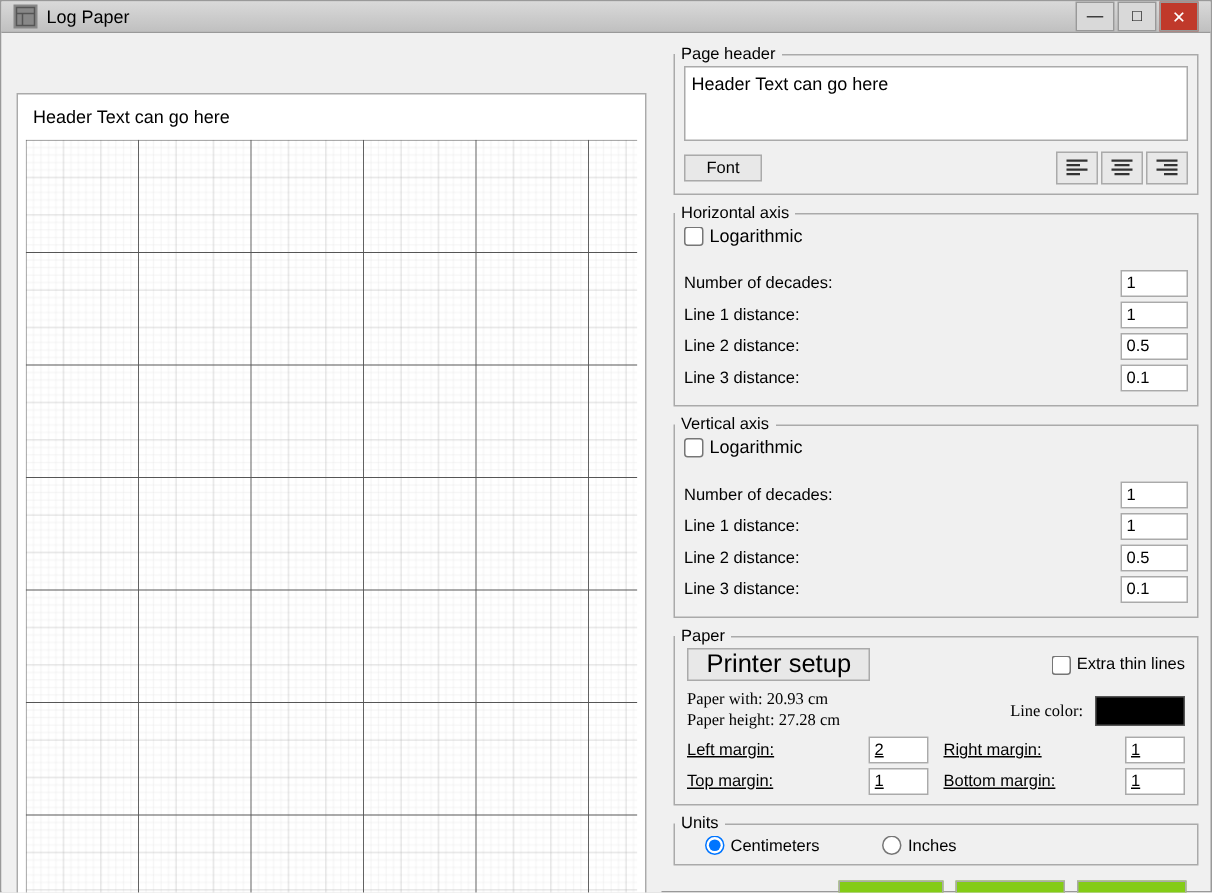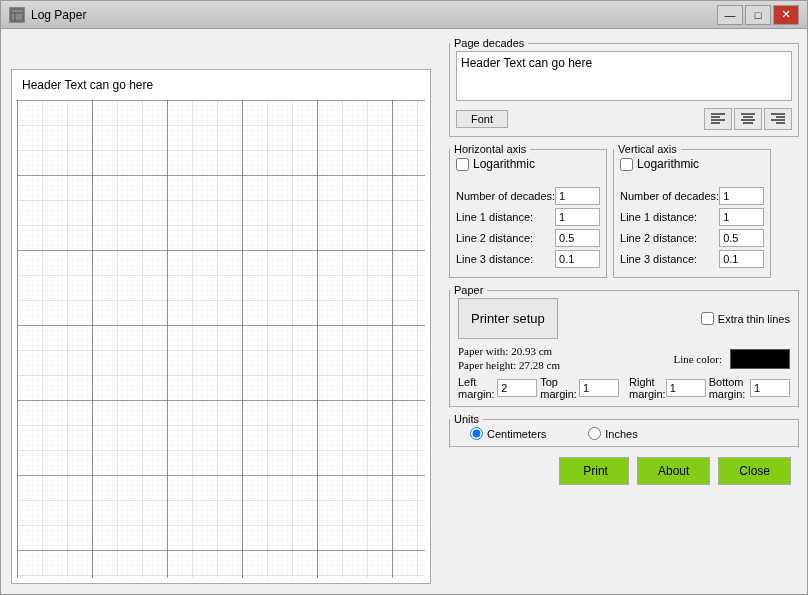--- a/index.html
+++ b/index.html
@@ -155,20 +155,21 @@
       cursor: pointer;
       display: flex;
       align-items: center;
       justify-content: center;
       font-size: 12px;
     }
     
     .axes-row {
       display: flex;
       gap: 6px;
+      flex-direction: column;
     }
     .axis-content {
       padding: 2px 6px 6px 6px;
     }
     .checkbox-row {
       display: flex;
       align-items: center;
       gap: 4px;
       margin-bottom: 16px;
     }
@@ -191,24 +192,24 @@
     .paper-content {
       padding: 2px 8px 6px 8px;
     }
     .paper-top-row {
       display: flex;
       align-items: center;
       justify-content: space-between;
       margin-bottom: 4px;
     }
     .printer-setup-btn {
-      padding: 12px 12px;
+      padding: 0 12px;
       border: 1px solid #aaa;
       background: #e8e8e8;
-      font-size: 13px;
+      font-size: 17px;
       cursor: pointer;
     }
     .extra-thin-row {
       display: flex;
       align-items: center;
       gap: 4px;
       font-size: 11px;
     }
     .line-color-row {
       display: flex;
@@ -227,23 +228,24 @@
       font-size: 11px;
       margin: 2px 0;
     }
     .margins-row {
       display: flex;
       gap: 10px;
       margin-top: 3px;
     }
     .margin-group {
       display: flex;
-      flex-direction: row;
+      flex-direction: column;
       gap: 3px;
       flex: 1;
+      text-decoration: underline;
     }
     .margin-field {
       display: flex;
       align-items: center;
       justify-content: space-between;
       font-size: 11px;
     }
     .margin-field input {
       width: 40px;
       height: 18px;
@@ -347,21 +349,21 @@
             </defs>
             <rect width="100%" height="100%" fill="url(#bigGrid)"></rect>
           </svg>
         </div>
       </div>
     </div>
 
     <div class="right-panel">
 
       <fieldset>
-        <legend>Page decades</legend>
+        <legend>Page header</legend>
         <div style="padding: 2px 6px 6px 6px;">
           <textarea class="header-input" style="">Header Text can go here</textarea>
           <div class="header-controls">
             <button class="font-btn">Font</button>
             <div class="align-buttons">
               <button class="align-btn" title="Align Left">
                 <svg width="16" height="14" viewBox="0 0 16 14">
                     <line x1="1" y1="2" x2="15" y2="2" stroke="#333" stroke-width="1.5"></line>
                     <line x1="1" y1="5" x2="10" y2="5" stroke="#333" stroke-width="1.5"></line>
                     <line x1="1" y1="8" x2="15" y2="8" stroke="#333" stroke-width="1.5"></line>

